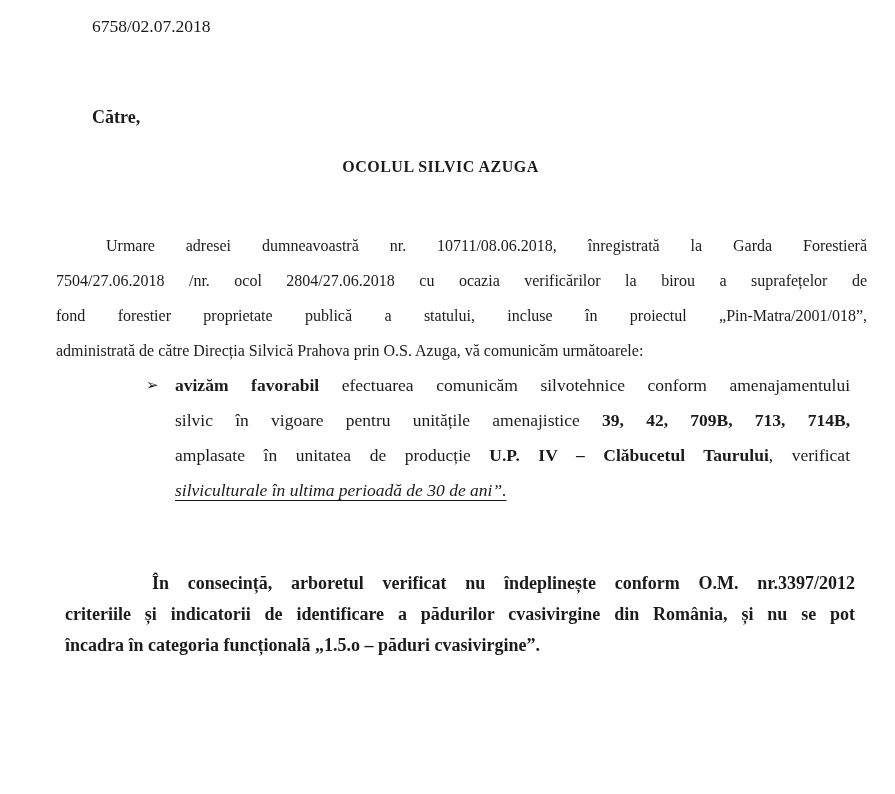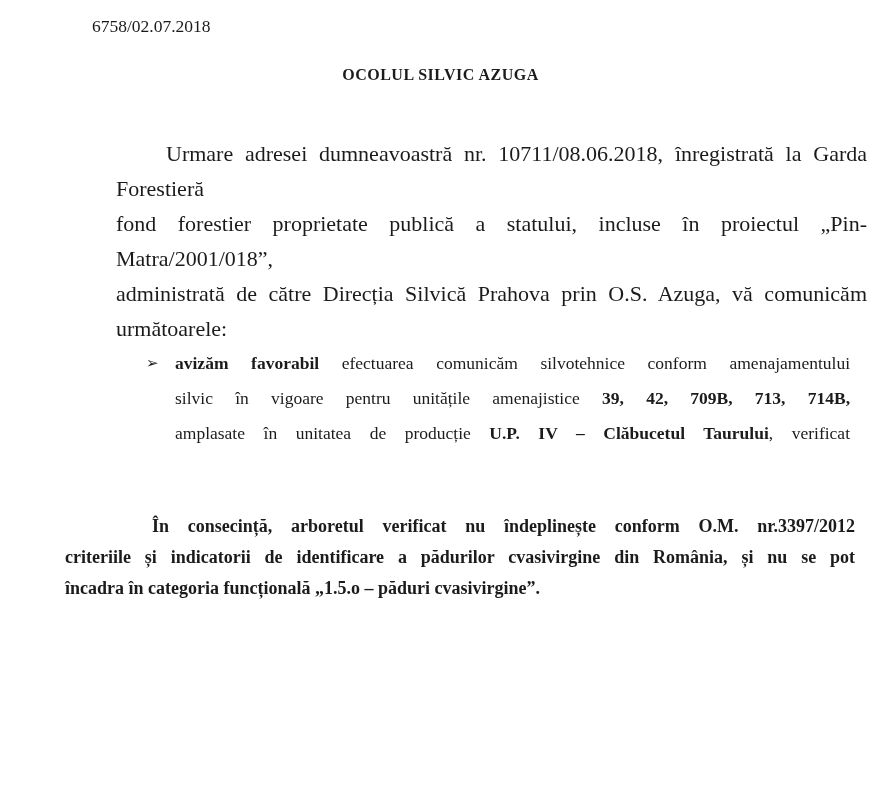--- a/index.html
+++ b/index.html
@@ -29,22 +29,22 @@
   }
   .recipient-title {
     margin: 23px 106px 0 92px; 
     text-align: center;
     font-size: 16px;
     font-weight: 700;
     line-height: 30px;
     letter-spacing: 0.5px;
   }
   .intro-paragraph {
-    margin: 46px 28px 0 116px;
-    font-size: 22px;
+    margin: 46px 28px 0 56px;
+    font-size: 16px;
     line-height: 35px;
   }
   .intro-paragraph .line:first-child { text-indent: 50px; }
   .line { text-align: justify; }
   .line.full { text-align-last: justify; }
   .line.last { text-align-last: left; }
   .bullet-item {
     position: relative;
     margin: 0 45px 0 175px;
     font-size: 17.5px;
@@ -71,34 +71,37 @@
   }
   .conclusion-paragraph .line:first-child { text-indent: 87px; margin-top: 44px; }
 </style>
 </head>
 <body>
 
 <div class="page">
 
   <div class="ref-number">6758/02.07.2018</div>
 
+  <div class="salutation">Către,</div>
 
   <div class="recipient-title">OCOLUL SILVIC AZUGA</div>
 
   <div class="intro-paragraph">
     <div class="line full">Urmare adresei dumneavoastră nr. 10711/08.06.2018, înregistrată la Garda Forestieră</div>
+    <div class="line full">7504/27.06.2018 /nr. ocol 2804/27.06.2018 cu ocazia verificărilor la birou a suprafețelor de</div>
     <div class="line full">fond forestier proprietate publică a statului, incluse în proiectul „Pin-Matra/2001/018”,</div>
     <div class="line last">administrată de către Direcția Silvică Prahova prin O.S. Azuga, vă comunicăm următoarele:</div>
   </div>
 
   <div class="bullet-item">
     <span class="bullet-marker">➢</span>
     <div class="line full"><span class="bold">avizăm favorabil</span><span> efectuarea comunicăm silvotehnice conform amenajamentului</span></div>
     <div class="line full"><span>silvic în vigoare pentru unitățile amenajistice </span><span class="bold">39, 42, 709B, 713, 714B</span><span class="bold">,</span></div>
     <div class="line full"><span>amplasate în unitatea de producție </span><span class="bold">U.P. IV – Clăbucetul Taurului</span><span>, verificat</span></div>
+    <div class="line last"><span class="ital-underline">silviculturale în ultima perioadă de 30 de ani”.</span></div>
   </div>
 
   <div class="conclusion-paragraph">
     <div class="line full">În consecință, arboretul verificat nu îndeplinește conform O.M. nr.3397/2012</div>
     <div class="line full">criteriile și indicatorii de identificare a pădurilor cvasivirgine din România, și nu se pot</div>
     <div class="line last">încadra în categoria funcțională „1.5.o – păduri cvasivirgine”.</div>
   </div>
 
 </div>
 

